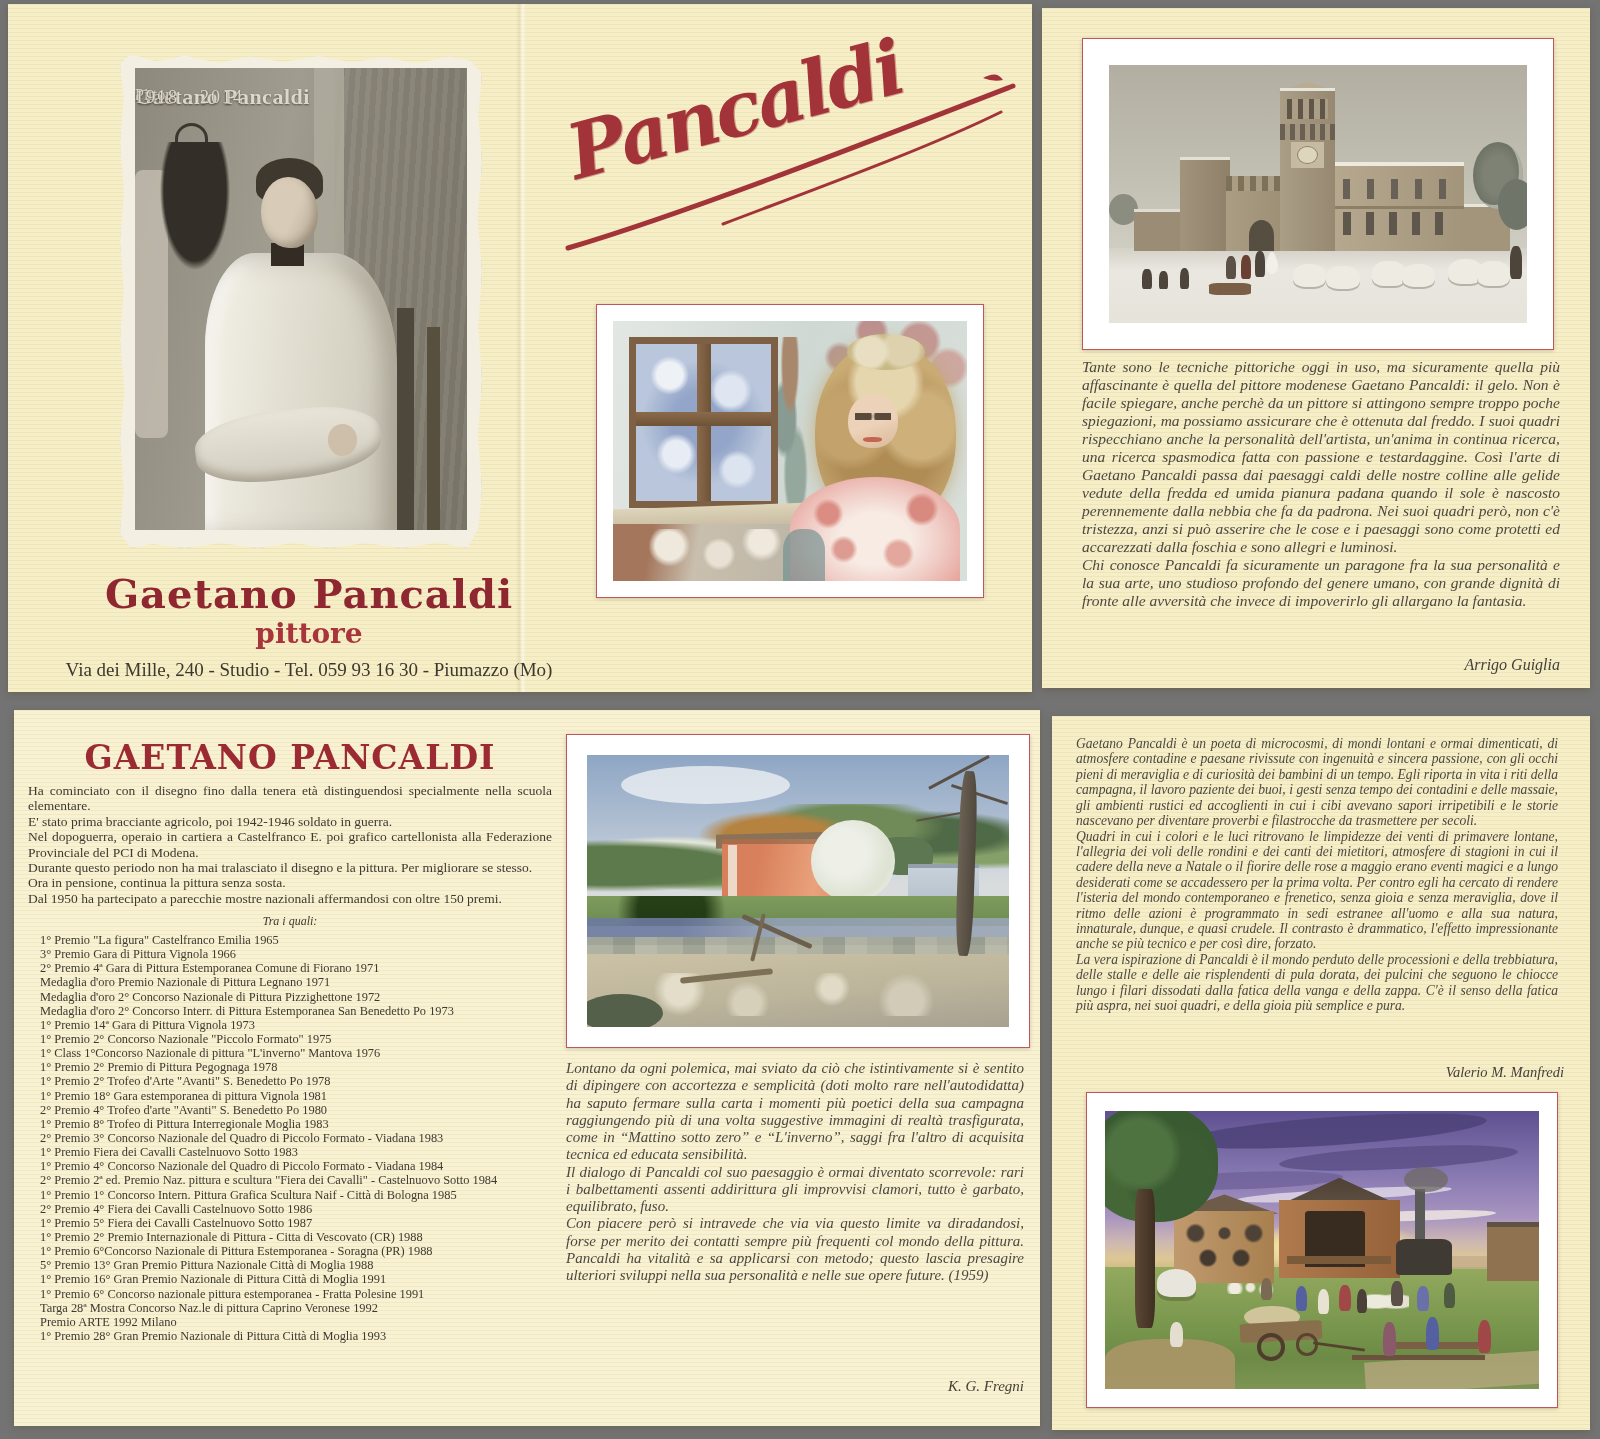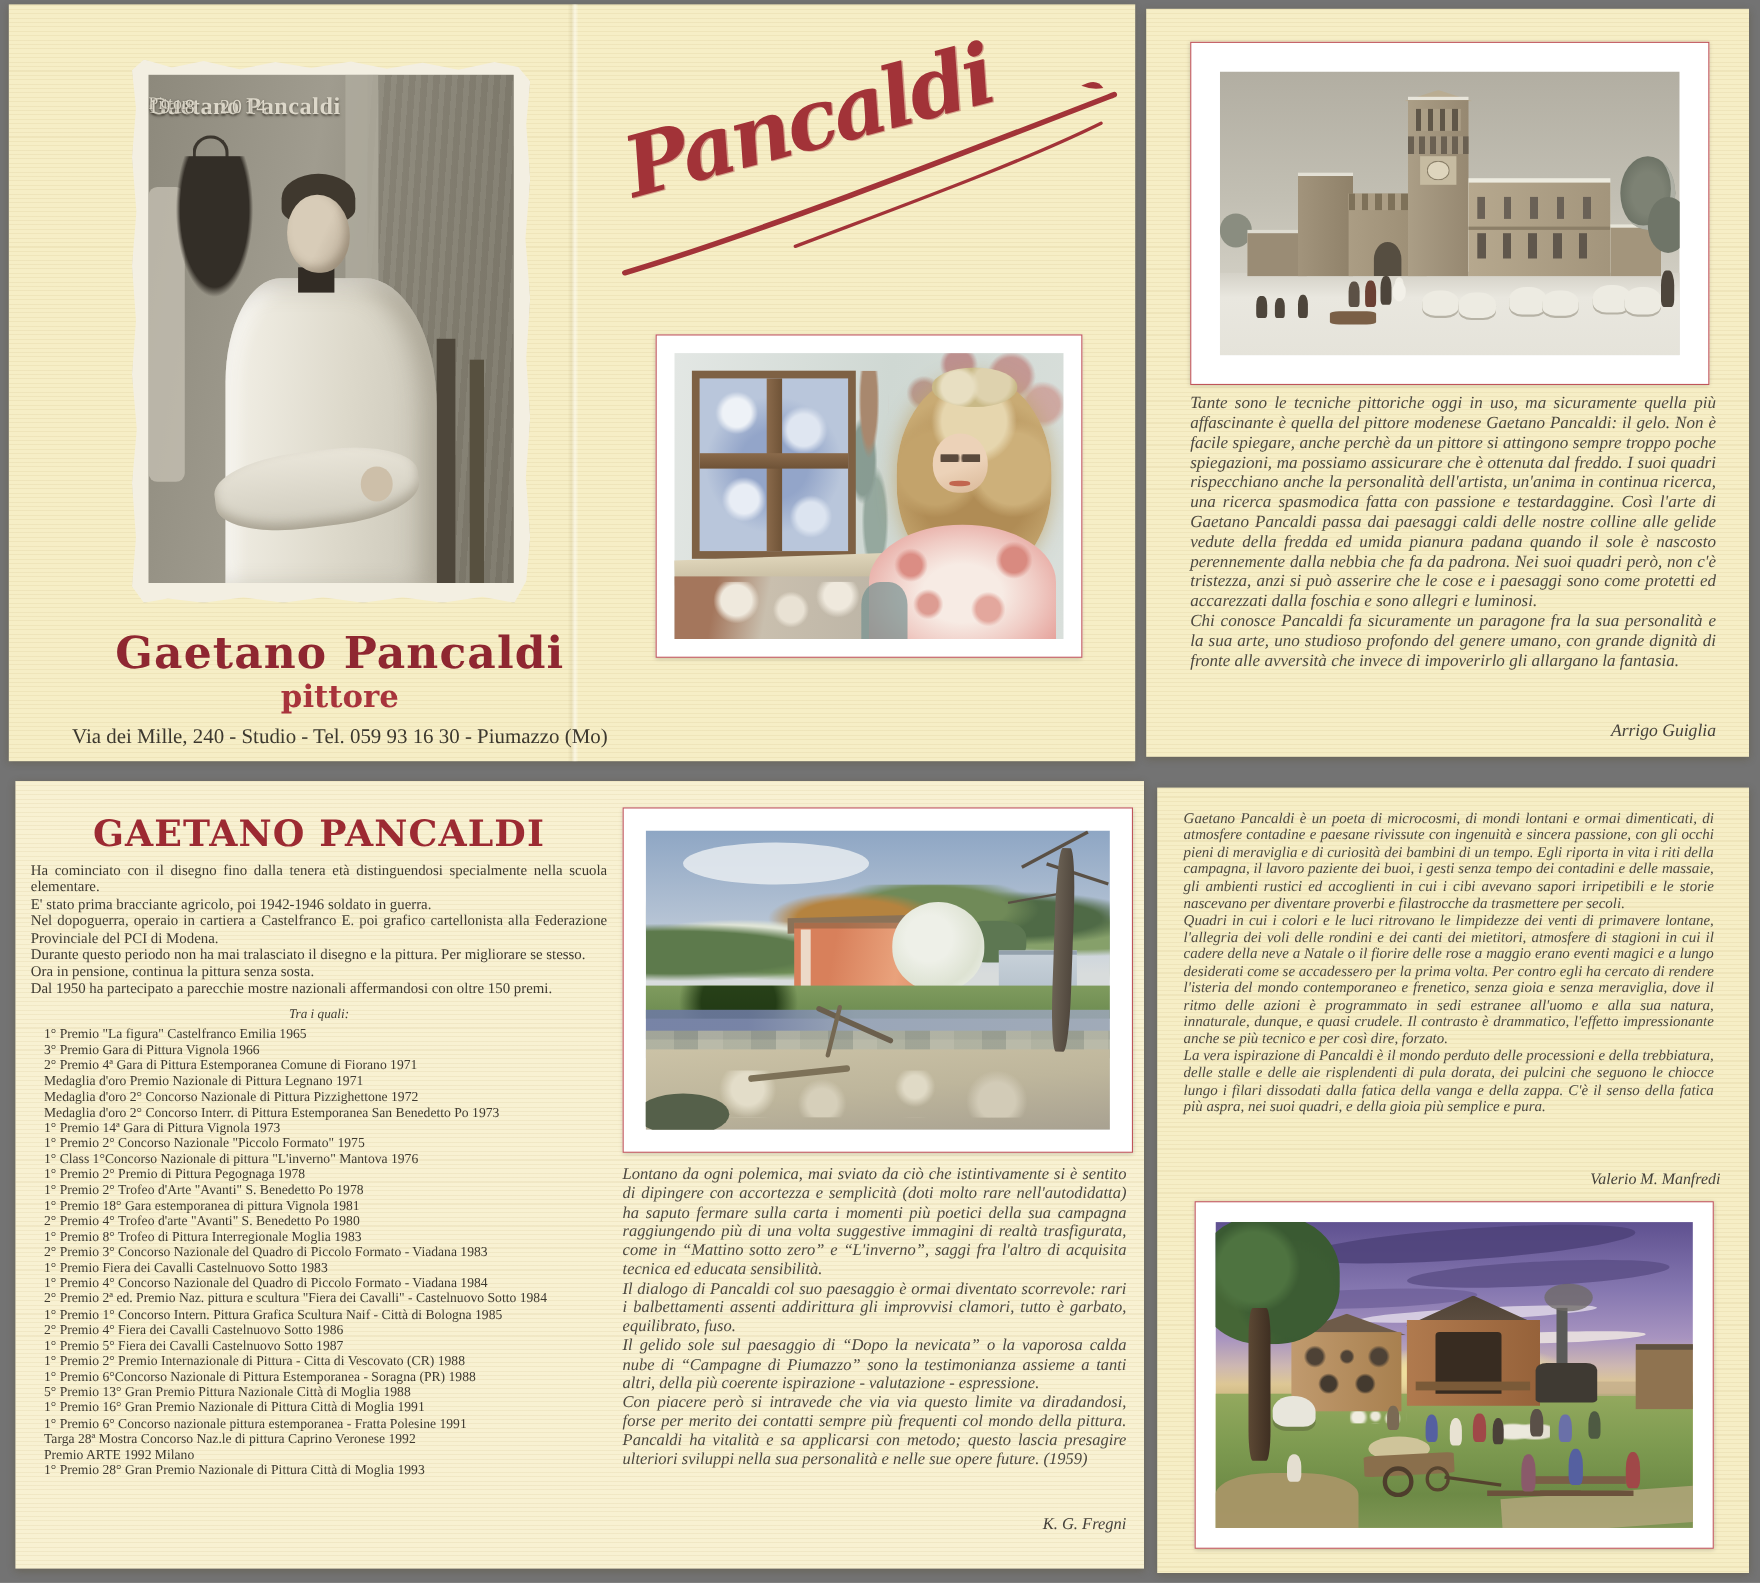--- a/index.html
+++ b/index.html
@@ -382,21 +382,20 @@
         <div class="p3-wood1"></div>
         <div class="p3-wood2"></div>
         <div class="p3-wood3"></div>
         <div class="p3-bush"></div>
       </div>
     </div>
     <div class="bc-text quote">
 
     <p>Lontano da ogni polemica, mai sviato da ciò che istintivamente si è sentito di dipingere con accortezza e semplicità (doti molto rare nell'autodidatta) ha saputo fermare sulla carta i momenti più poetici della sua campagna raggiungendo più di una volta suggestive immagini di realtà trasfigurata, come in “Mattino sotto zero” e “L'inverno”, saggi fra l'altro di acquisita tecnica ed educata sensibilità.</p>
         <p>Il dialogo di Pancaldi col suo paesaggio è ormai diventato scorrevole: rari i balbettamenti assenti addirittura gli improvvisi clamori, tutto è garbato, equilibrato, fuso.</p>
-        <p>Il gelido sole sul paesaggio di “Dopo la nevicata” o la vaporosa calda nube di “Campagne di Piumazzo” sono la testimonianza assieme a tanti altri, della più coerente ispirazione - valutazione - espressione.</p>
         <p>Con piacere però si intravede che via via questo limite va diradandosi, forse per merito dei contatti sempre più frequenti col mondo della pittura. Pancaldi ha vitalità e sa applicarsi con metodo; questo lascia presagire ulteriori sviluppi nella sua personalità e nelle sue opere future. (1959)</p>
       </div>
     <div class="bc-sig quote-sig">K. G. Fregni</div>
   </div>
 
   <div class="sheet" style="left:1052px;top:716px;width:538px;height:714px;">
     <div class="br-text quote">
 
     <p>Gaetano Pancaldi è un poeta di microcosmi, di mondi lontani e ormai dimenticati, di atmosfere contadine e paesane rivissute con ingenuità e sincera passione, con gli occhi pieni di meraviglia e di curiosità dei bambini di un tempo. Egli riporta in vita i riti della campagna, il lavoro paziente dei buoi, i gesti senza tempo dei contadini e delle massaie, gli ambienti rustici ed accoglienti in cui i cibi avevano sapori irripetibili e le storie nascevano per diventare proverbi e filastrocche da trasmettere per secoli.</p>
         <p>Quadri in cui i colori e le luci ritrovano le limpidezze dei venti di primavere lontane, l'allegria dei voli delle rondini e dei canti dei mietitori, atmosfere di stagioni in cui il cadere della neve a Natale o il fiorire delle rose a maggio erano eventi magici e a lungo desiderati come se accadessero per la prima volta. Per contro egli ha cercato di rendere l'isteria del mondo contemporaneo e frenetico, senza gioia e senza meraviglia, dove il ritmo delle azioni è programmato in sedi estranee all'uomo e alla sua natura, innaturale, dunque, e quasi crudele. Il contrasto è drammatico, l'effetto impressionante anche se più tecnico e per così dire, forzato.</p>

